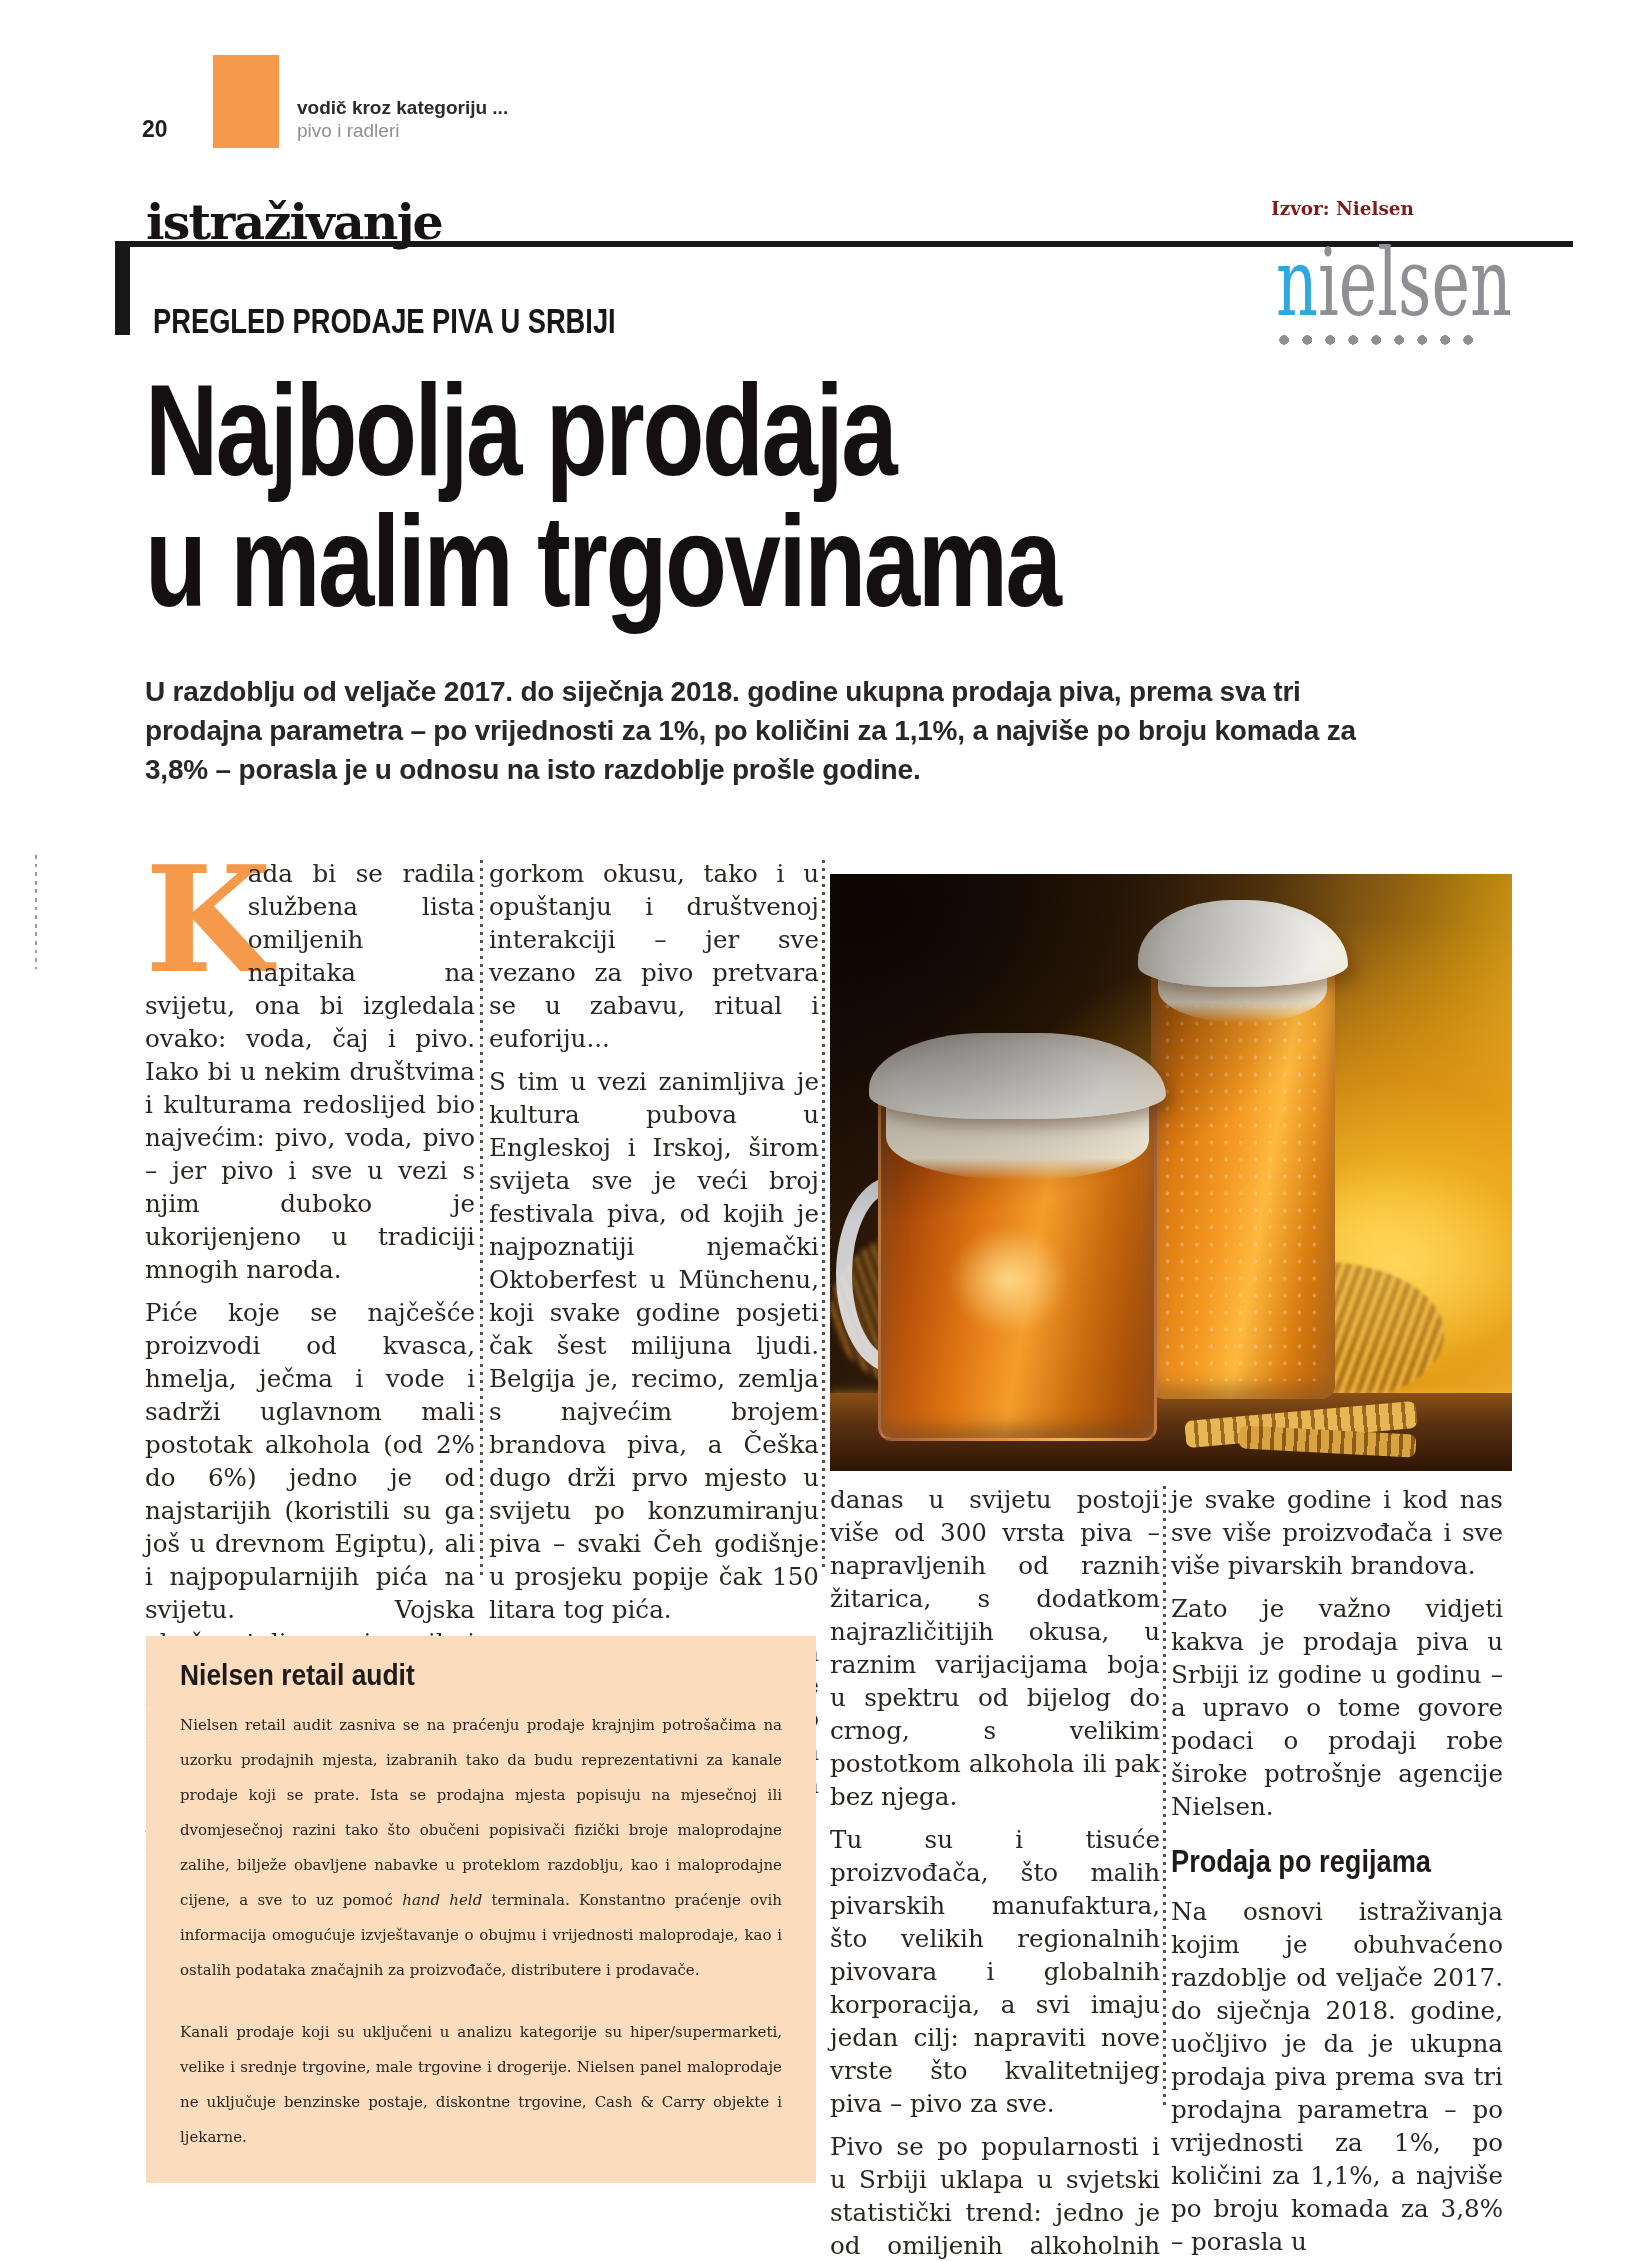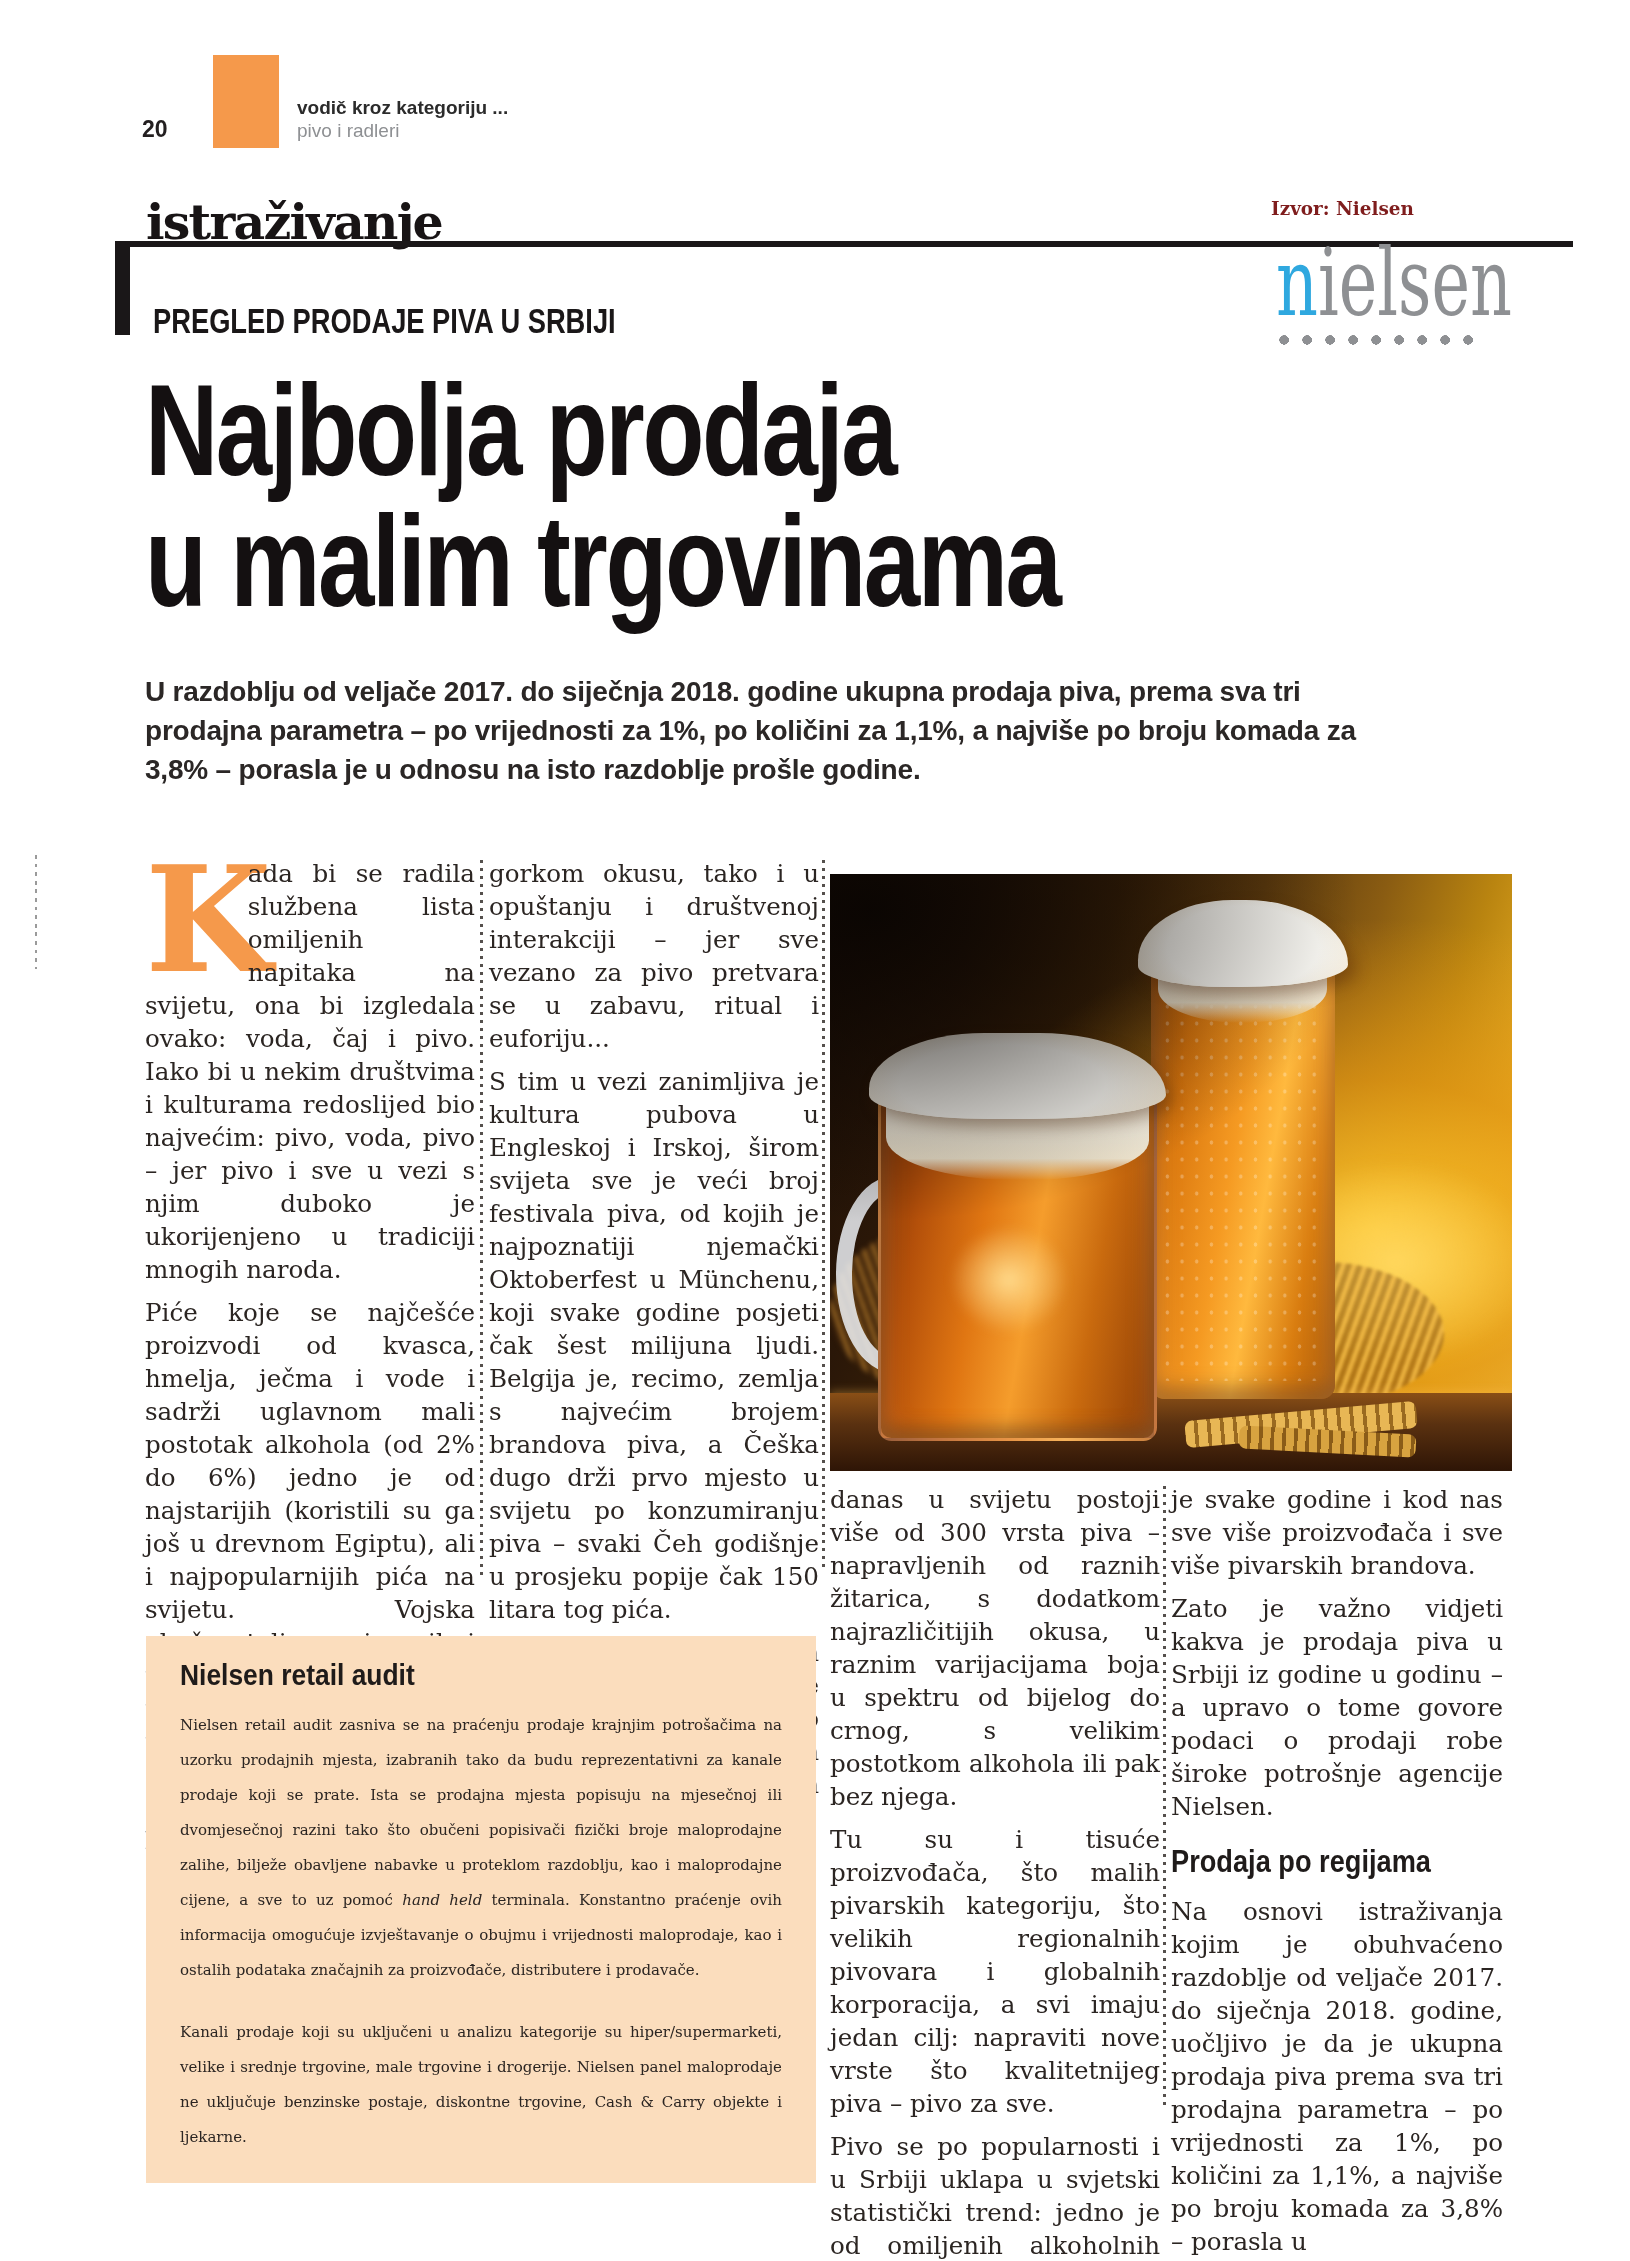--- a/index.html
+++ b/index.html
@@ -152,21 +152,21 @@
   </div>
 
   <div class="abs col c2">
     <p>gorkom okusu, tako i u opuštanju i društvenoj interakciji – jer sve vezano za pivo pretvara se u zabavu, ritual i euforiju...</p>
     <p>S tim u vezi zanimljiva je kultura pubova u Engleskoj i Irskoj, širom svijeta sve je veći broj festivala piva, od kojih je najpoznatiji njemački Oktoberfest u Münchenu, koji svake godine posjeti čak šest milijuna ljudi. Belgija je, recimo, zemlja s najvećim brojem brandova piva, a Češka dugo drži prvo mjesto u svijetu po konzumiranju piva – svaki Čeh godišnje u prosjeku popije čak 150 litara tog pića.</p>
     <p>I sve u vezi s pivom dobiva sve veće dimenzije – od velikih krigli, preko velikih bačava, velikih okupljanja i brzine kojom se ispija... do toga da</p>
   </div>
 
   <div class="abs col c3">
     <p>danas u svijetu postoji više od 300 vrsta piva – napravljenih od raznih žitarica, s dodatkom najrazličitijih okusa, u raznim varijacijama boja u spektru od bijelog do crnog, s velikim postotkom alkohola ili pak bez njega.</p>
-    <p>Tu su i tisuće proizvođača, što malih pivarskih kategoriju, što velikih regionalnih pivovara i globalnih korporacija, a svi imaju jedan cilj: napraviti nove vrste što kvalitetnijeg piva – pivo za sve.</p>
+    <p>Tu su i tisuće proizvođača, što malih pivarskih manufaktura, što velikih regionalnih pivovara i globalnih korporacija, a svi imaju jedan cilj: napraviti nove vrste što kvalitetnijeg piva – pivo za sve.</p>
     <p>Pivo se po popularnosti i u Srbiji uklapa u svjetski statistički trend: jedno je od omiljenih alkoholnih pića, pratilac raznih obiteljskih i društvenih svečanosti i manifestacija, pa</p>
   </div>
 
   <div class="abs col c4">
     <p>je svake godine i kod nas sve više proizvođača i sve više pivarskih brandova.</p>
     <p>Zato je važno vidjeti kakva je prodaja piva u Srbiji iz godine u godinu – a upravo o tome govore podaci o prodaji robe široke potrošnje agencije Nielsen.</p>
     <div class="subhead">Prodaja po regijama</div>
     <p>Na osnovi istraživanja kojim je obuhvaćeno razdoblje od veljače 2017. do siječnja 2018. godine, uočljivo je da je ukupna prodaja piva prema sva tri prodajna parametra – po vrijednosti za 1%, po količini za 1,1%, a najviše po broju komada za 3,8% – porasla u</p>
   </div>
 

